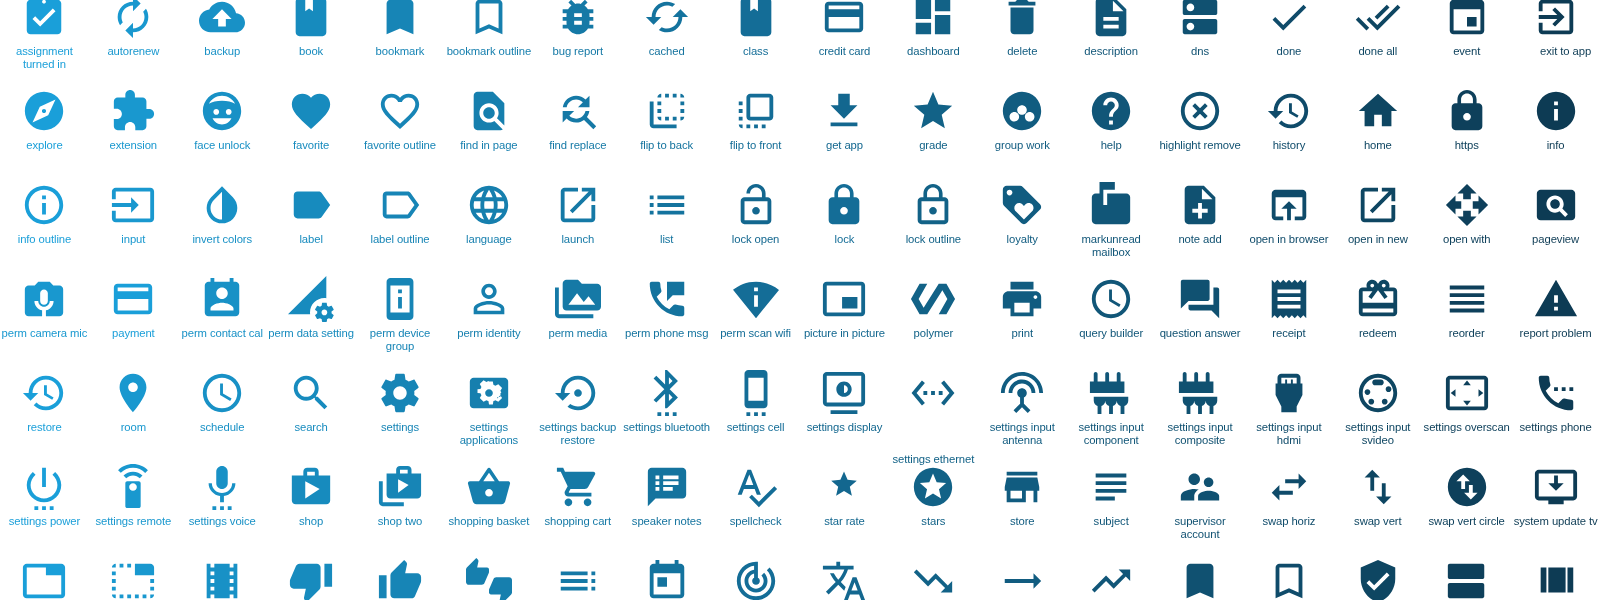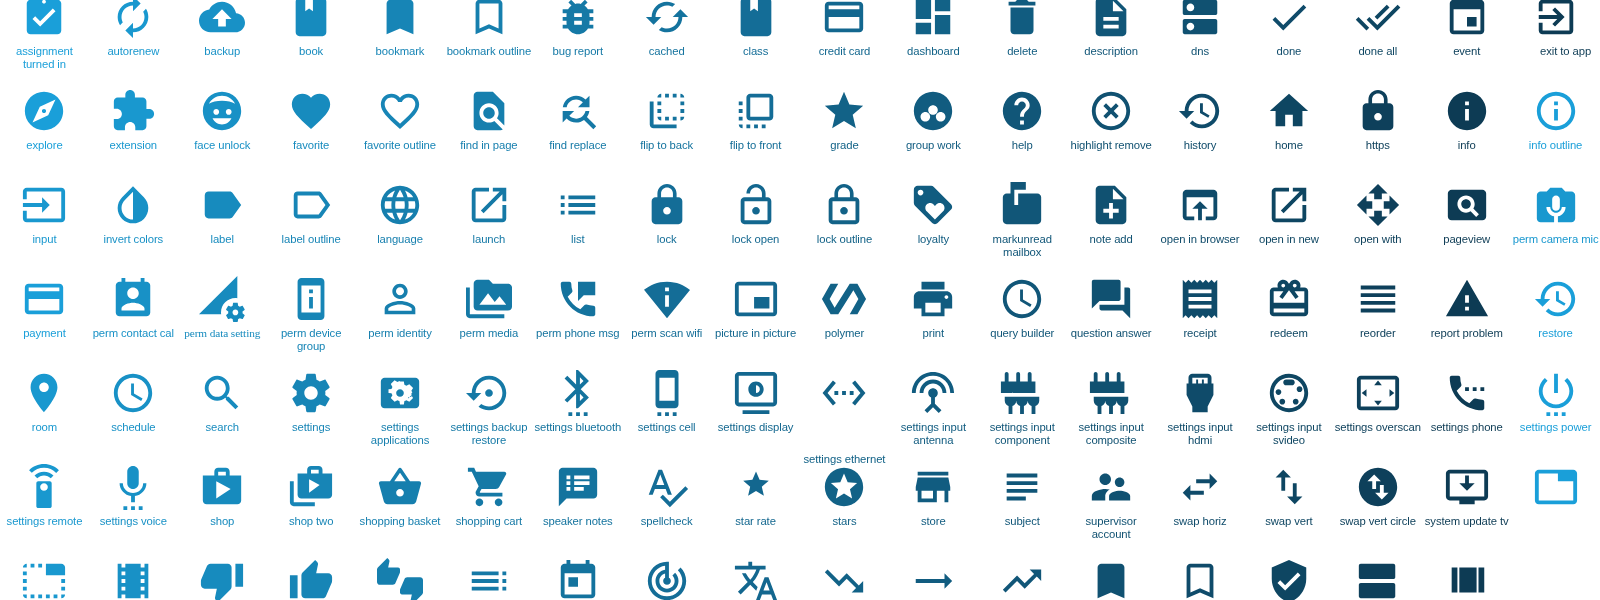--- a/index.html
+++ b/index.html
@@ -266,20 +266,28 @@
       <div class="cell">
         <span class="glyph">
           <svg viewBox="0 0 24 24" fill="#146d97" xmlns="http://www.w3.org/2000/svg">
             <path d="M3 13h2v-2H3v2zm0 4h2v-2H3v2zm2 4v-2H3c0 1.1.89 2 2 2zM3 9h2V7H3v2zm12 12h2v-2h-2v2zm4-18H9c-1.11 0-2 .9-2 2v10c0 1.1.89 2 2 2h10c1.1 0 2-.9 2-2V5c0-1.1-.9-2-2-2zm0 12H9V5h10v10zm-8 6h2v-2h-2v2zm-4 0h2v-2H7v2z"></path>
           </svg>
         </span>
         <span class="lbl" style="color: rgb(20, 109, 151);">flip to front</span>
       </div>
       <div class="cell">
         <span class="glyph">
+          <svg viewBox="0 0 24 24" fill="#13678f" xmlns="http://www.w3.org/2000/svg">
+            <path d="M19 9h-4V3H9v6H5l7 7 7-7zM5 18v2h14v-2H5z"></path>
+          </svg>
+        </span>
+        <span class="lbl" style="color: rgb(19, 103, 143);">get app</span>
+      </div>
+      <div class="cell">
+        <span class="glyph">
           <svg viewBox="0 0 24 24" fill="#126287" xmlns="http://www.w3.org/2000/svg">
             <path d="M12 17.27L18.18 21l-1.64-7.03L22 9.24l-7.19-.61L12 2 9.19 8.63 2 9.24l5.46 4.73L5.82 21z"></path>
           </svg>
         </span>
         <span class="lbl" style="color: rgb(18, 98, 135);">grade</span>
       </div>
       <div class="cell">
         <span class="glyph">
           <svg viewBox="0 0 24 24" fill="#115c80" xmlns="http://www.w3.org/2000/svg">
             <path d="M12 2C6.48 2 2 6.48 2 12s4.48 10 10 10 10-4.48 10-10S17.52 2 12 2zM8 17.5c-1.38 0-2.5-1.12-2.5-2.5s1.12-2.5 2.5-2.5 2.5 1.12 2.5 2.5-1.12 2.5-2.5 2.5zm1.5-6c0-1.38 1.12-2.5 2.5-2.5s2.5 1.12 2.5 2.5S13.38 14 12 14s-2.5-1.12-2.5-2.5zM16 17.5c-1.38 0-2.5-1.12-2.5-2.5s1.12-2.5 2.5-2.5 2.5 1.12 2.5 2.5-1.12 2.5-2.5 2.5z"></path>
@@ -394,36 +402,36 @@
       <div class="cell">
         <span class="glyph">
           <svg viewBox="0 0 24 24" fill="#14739e" xmlns="http://www.w3.org/2000/svg">
             <path d="M3 13h2v-2H3v2zm0 4h2v-2H3v2zm0-8h2V7H3v2zm4 4h14v-2H7v2zm0 4h14v-2H7v2zM7 7v2h14V7H7z"></path>
           </svg>
         </span>
         <span class="lbl" style="color: rgb(20, 115, 158);">list</span>
       </div>
       <div class="cell">
         <span class="glyph">
+          <svg viewBox="0 0 24 24" fill="#13678f" xmlns="http://www.w3.org/2000/svg">
+            <path d="M12 17c1.1 0 2-.9 2-2s-.9-2-2-2-2 .9-2 2 .9 2 2 2zm6-9h-1V6c0-2.76-2.24-5-5-5S7 3.24 7 6h1.9c0-1.71 1.39-3.1 3.1-3.1 1.71 0 3.1 1.39 3.1 3.1v2H6c-1.1 0-2 .9-2 2v10c0 1.1.9 2 2 2h12c1.1 0 2-.9 2-2V10c0-1.1-.9-2-2-2zm0 12H6V10h12v10z"></path>
+          </svg>
+        </span>
+        <span class="lbl" style="color: rgb(19, 103, 143);">lock open</span>
+      </div>
+      <div class="cell">
+        <span class="glyph">
           <svg viewBox="0 0 24 24" fill="#146d97" xmlns="http://www.w3.org/2000/svg">
             <path d="M18 8h-1V6c0-2.76-2.24-5-5-5S7 3.24 7 6v2H6c-1.1 0-2 .9-2 2v10c0 1.1.9 2 2 2h12c1.1 0 2-.9 2-2V10c0-1.1-.9-2-2-2zm-6 9c-1.1 0-2-.9-2-2s.9-2 2-2 2 .9 2 2-.9 2-2 2zm3.1-9H8.9V6c0-1.71 1.39-3.1 3.1-3.1 1.71 0 3.1 1.39 3.1 3.1v2z"></path>
           </svg>
         </span>
         <span class="lbl" style="color: rgb(20, 109, 151);">lock</span>
       </div>
       <div class="cell">
         <span class="glyph">
-          <svg viewBox="0 0 24 24" fill="#13678f" xmlns="http://www.w3.org/2000/svg">
-            <path d="M12 17c1.1 0 2-.9 2-2s-.9-2-2-2-2 .9-2 2 .9 2 2 2zm6-9h-1V6c0-2.76-2.24-5-5-5S7 3.24 7 6h1.9c0-1.71 1.39-3.1 3.1-3.1 1.71 0 3.1 1.39 3.1 3.1v2H6c-1.1 0-2 .9-2 2v10c0 1.1.9 2 2 2h12c1.1 0 2-.9 2-2V10c0-1.1-.9-2-2-2zm0 12H6V10h12v10z"></path>
-          </svg>
-        </span>
-        <span class="lbl" style="color: rgb(19, 103, 143);">lock open</span>
-      </div>
-      <div class="cell">
-        <span class="glyph">
           <svg viewBox="0 0 24 24" fill="#126287" xmlns="http://www.w3.org/2000/svg">
             <path d="M18 8h-1V6c0-2.76-2.24-5-5-5S7 3.24 7 6v2H6c-1.1 0-2 .9-2 2v10c0 1.1.9 2 2 2h12c1.1 0 2-.9 2-2V10c0-1.1-.9-2-2-2zM8.9 6c0-1.71 1.39-3.1 3.1-3.1s3.1 1.39 3.1 3.1v2H8.9V6zM18 20H6V10h12v10zm-6-3c1.1 0 2-.9 2-2s-.9-2-2-2-2 .9-2 2 .9 2 2 2z"></path>
           </svg>
         </span>
         <span class="lbl" style="color: rgb(18, 98, 135);">lock outline</span>
       </div>
       <div class="cell">
         <span class="glyph">
           <svg viewBox="0 0 24 24" fill="#115c80" xmlns="http://www.w3.org/2000/svg">
             <path d="M21.41 11.58l-9-9C12.05 2.22 11.55 2 11 2H4c-1.1 0-2 .9-2 2v7c0 .55.22 1.05.59 1.42l9 9c.36.36.86.58 1.41.58.55 0 1.05-.22 1.41-.59l7-7c.37-.36.59-.86.59-1.41 0-.55-.23-1.06-.59-1.42zM5.5 7C4.67 7 4 6.33 4 5.5S4.67 4 5.5 4 7 4.67 7 5.5 6.33 7 5.5 7zm11.77 8.27L13 19.54l-4.27-4.27C8.28 14.81 8 14.19 8 13.5c0-1.38 1.12-2.5 2.5-2.5.69 0 1.32.28 1.77.74l.73.72.73-.73c.45-.45 1.08-.73 1.77-.73 1.38 0 2.5 1.12 2.5 2.5 0 .69-.28 1.32-.73 1.77z"></path>
@@ -502,21 +510,21 @@
           </svg>
         </span>
         <span class="lbl" style="color: rgb(24, 145, 198);">perm contact cal</span>
       </div>
       <div class="cell">
         <span class="glyph">
           <svg viewBox="0 0 24 24" fill="#178bbe" xmlns="http://www.w3.org/2000/svg">
             <path d="M18.99 11.5c.34 0 .67.03 1 .07L20 0 0 20h11.56c-.04-.33-.07-.66-.07-1 0-4.14 3.36-7.5 7.5-7.5zm3.71 7.99c.02-.16.04-.32.04-.49 0-.17-.01-.33-.04-.49l1.06-.83c.09-.08.12-.21.06-.32l-1-1.73c-.06-.11-.19-.15-.31-.11l-1.24.5c-.26-.2-.54-.37-.85-.49l-.19-1.32c-.01-.12-.12-.21-.24-.21h-2c-.12 0-.23.09-.25.21l-.19 1.32c-.3.13-.59.29-.85.49l-1.24-.5c-.11-.04-.24 0-.31.11l-1 1.73c-.06.11-.04.24.06.32l1.06.83c-.02.16-.03.32-.03.49 0 .17.01.33.03.49l-1.06.83c-.09.08-.12.21-.06.32l1 1.73c.06.11.19.15.31.11l1.24-.5c.26.2.54.37.85.49l.19 1.32c.02.12.12.21.25.21h2c.12 0 .23-.09.25-.21l.19-1.32c.3-.13.59-.29.84-.49l1.25.5c.11.04.24 0 .31-.11l1-1.73c.06-.11.03-.24-.06-.32l-1.07-.83zm-3.71 1.01c-.83 0-1.5-.67-1.5-1.5s.67-1.5 1.5-1.5 1.5.67 1.5 1.5-.67 1.5-1.5 1.5z"></path>
           </svg>
         </span>
-        <span class="lbl" style="color: rgb(23, 139, 190); font-family: Liberation Serif, serif;">perm data setting</span>
+        <span class="lbl" style="color: rgb(23, 139, 190);">perm data setting</span>
       </div>
       <div class="cell">
         <span class="glyph">
           <svg viewBox="0 0 24 24" fill="#1785b6" xmlns="http://www.w3.org/2000/svg">
             <path d="M13 7h-2v2h2V7zm0 4h-2v6h2v-6zm4-9.99L7 1c-1.1 0-2 .9-2 2v18c0 1.1.9 2 2 2h10c1.1 0 2-.9 2-2V3c0-1.1-.9-1.99-2-1.99zM17 19H7V5h10v14z"></path>
           </svg>
         </span>
         <span class="lbl" style="color: rgb(23, 133, 182);">perm device group</span>
       </div>
       <div class="cell">

